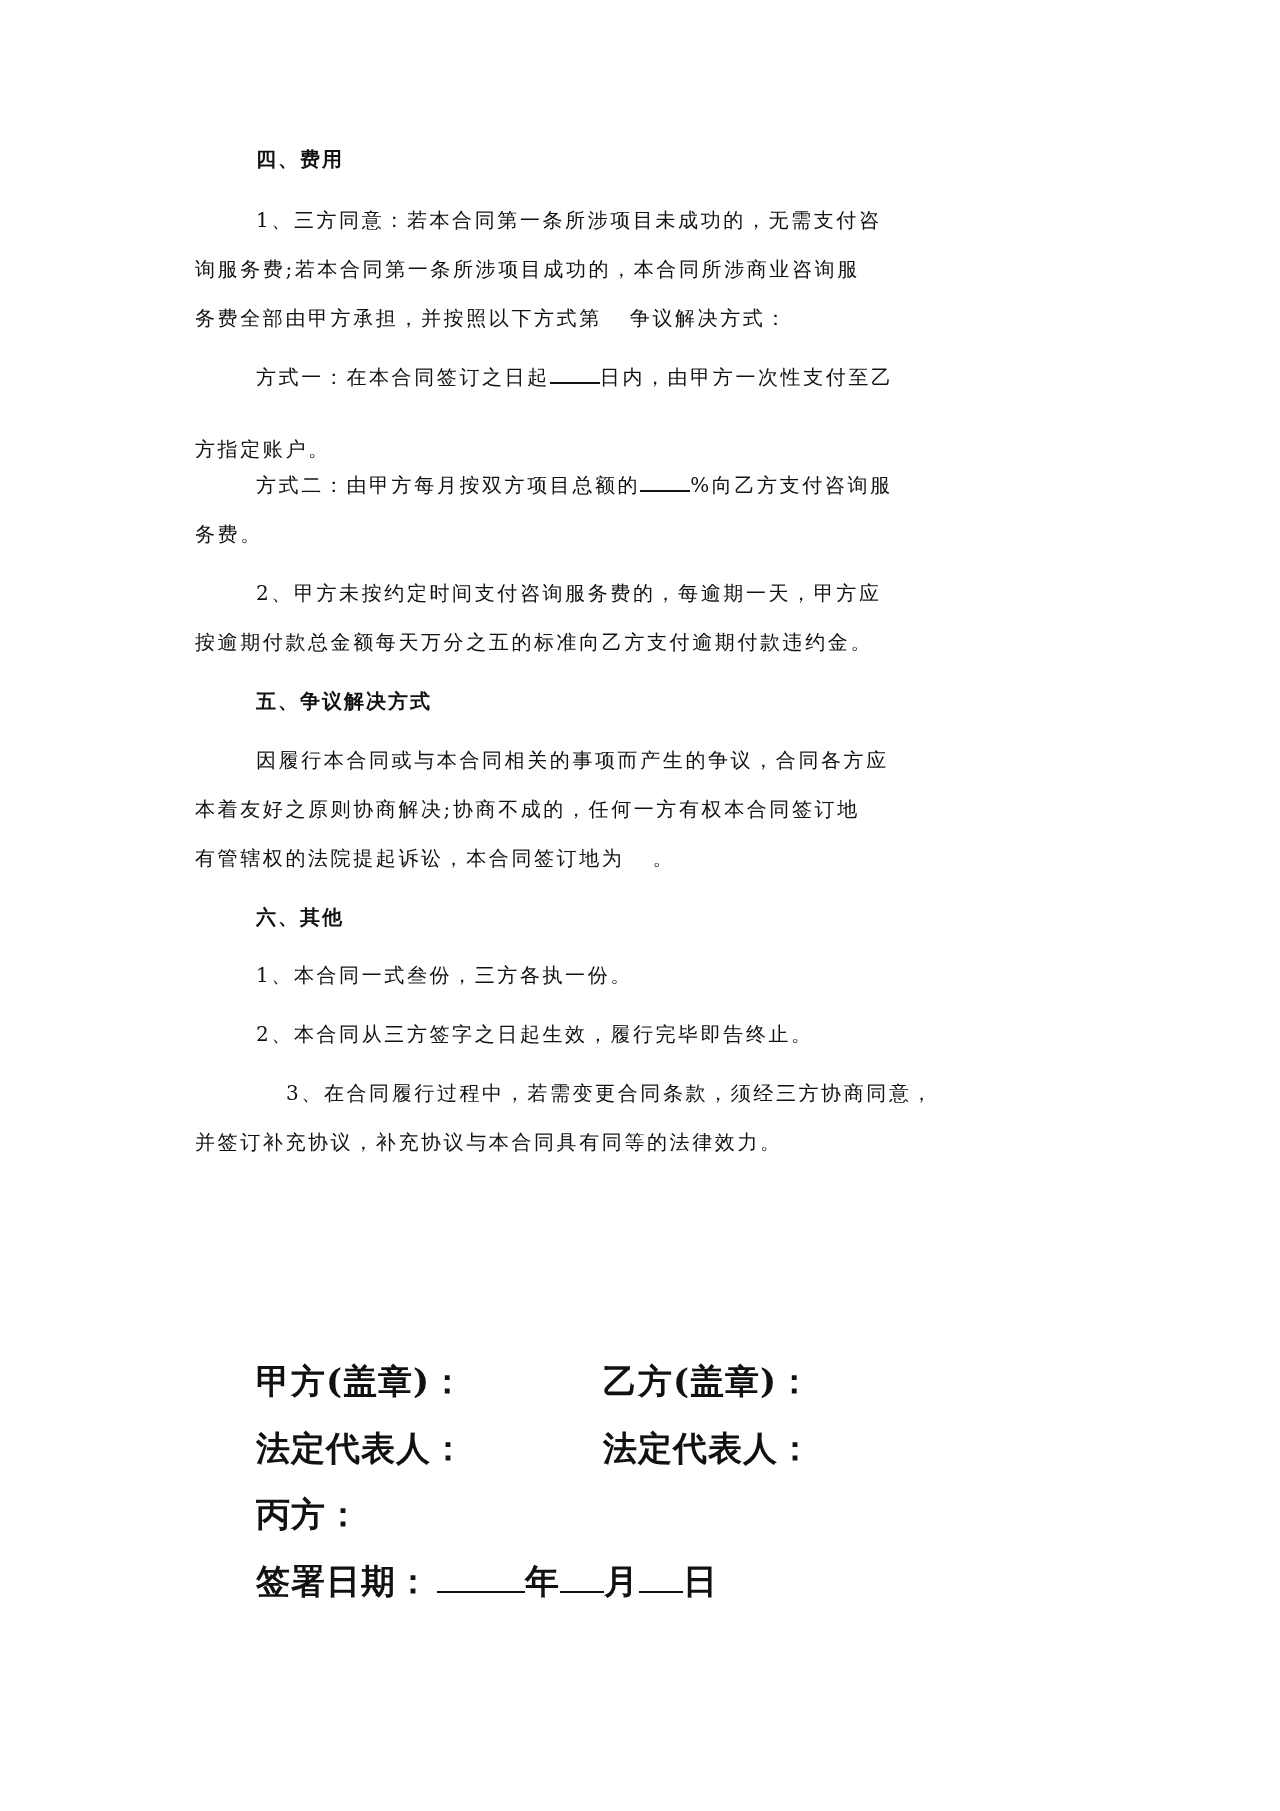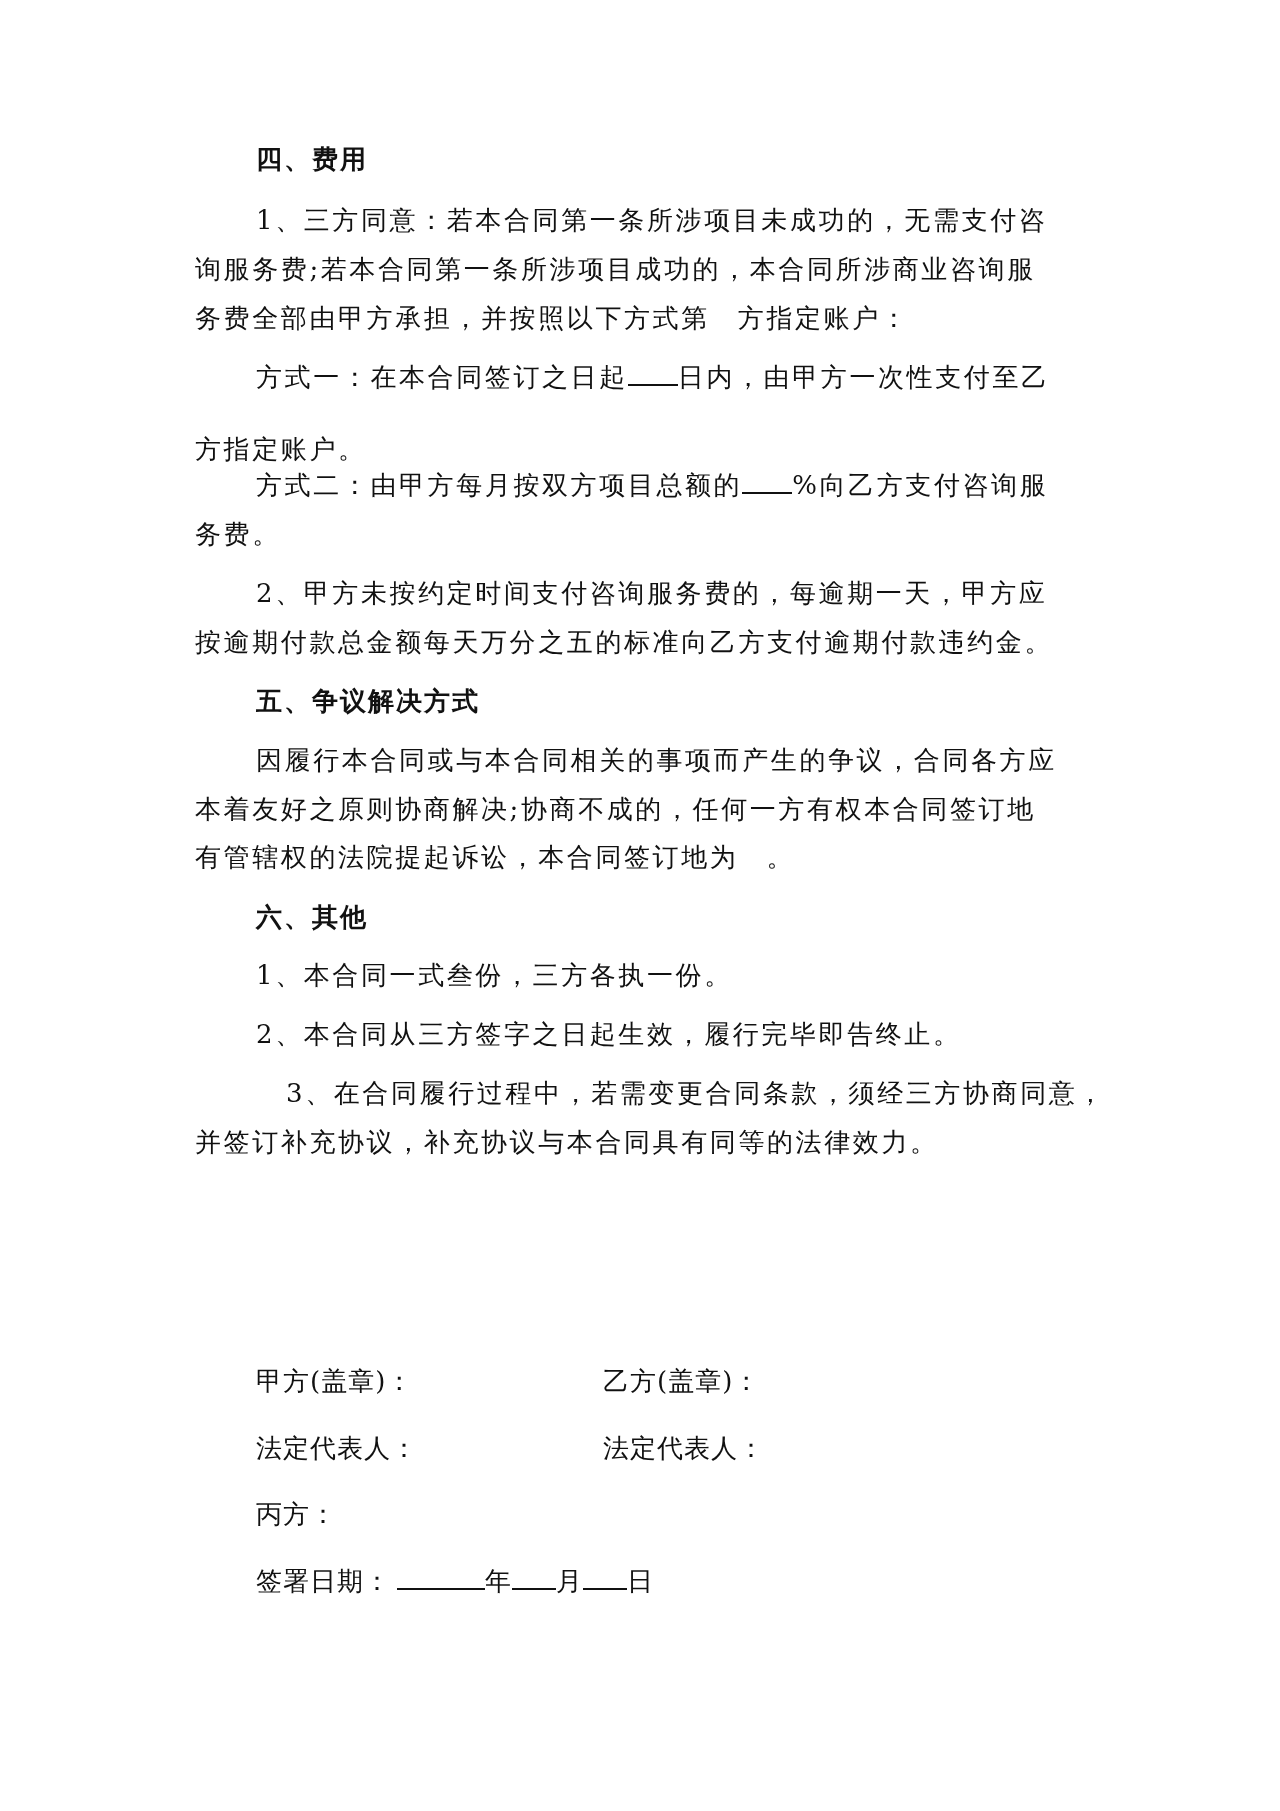--- a/index.html
+++ b/index.html
@@ -18,58 +18,58 @@
     .page {
       position: absolute;
       left: 195px;
       top: 0;
       width: 890px;
     }
     .line {
       position: absolute;
       left: 0;
       white-space: nowrap;
-      font-size: 26px;
+      font-size: 20px;
       line-height: 34px;
       letter-spacing: 2.6px;
     }
     .indent { left: 61px; }
     .heading {
       font-weight: bold;
       letter-spacing: 2px;
     }
     .blank {
       display: inline-block;
       border-bottom: 2px solid #111;
       height: 22px;
       vertical-align: baseline;
     }
     .gap {
       display: inline-block;
     }
     .sig {
       position: absolute;
       white-space: nowrap;
-      font-size: 26px;
+      font-size: 34px;
       line-height: 34px;
-      font-weight: normal;
+      font-weight: bold;
       letter-spacing: 1px;
     }
   </style>
 </head>
 <body>
 
 <div class="page">
 
   <div class="line indent heading" style="top:142px;">四、费用</div>
 
   <div class="line indent" style="top:203px;">1、三方同意：若本合同第一条所涉项目未成功的，无需支付咨</div>
   <div class="line" style="top:252px;">询服务费;若本合同第一条所涉项目成功的，本合同所涉商业咨询服</div>
   <div class="line" style="top:301px;">
-    <span>务费全部由甲方承担，并按照以下方式第</span><span class="gap" style="width:28px;"></span><span>方指定账户：</span>
+    <span>务费全部由甲方承担，并按照以下方式第</span><span class="gap" style="width:28px;"></span><span>争议解决方式：</span>
   </div>
 
   <div class="line indent" style="top:360px;">
     <span>方式一：在本合同签订之日起</span><span class="blank" style="width:50px;"></span><span>日内，由甲方一次性支付至乙</span>
   </div>
   <div class="line" style="top:404px;margin-top:28px;">方指定账户。</div>
 
   <div class="line indent" style="top:468px;">
     <span>方式二：由甲方每月按双方项目总额的</span><span class="blank" style="width:50px;"></span><span>%向乙方支付咨询服</span>
   </div>

